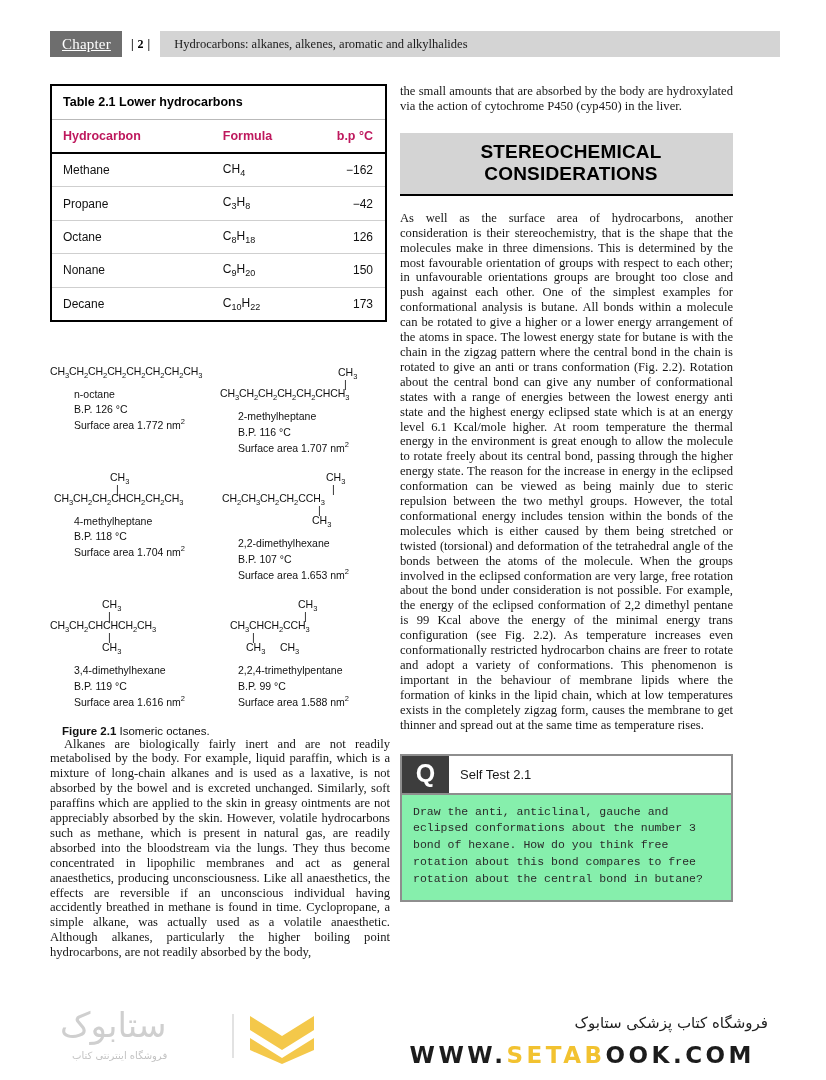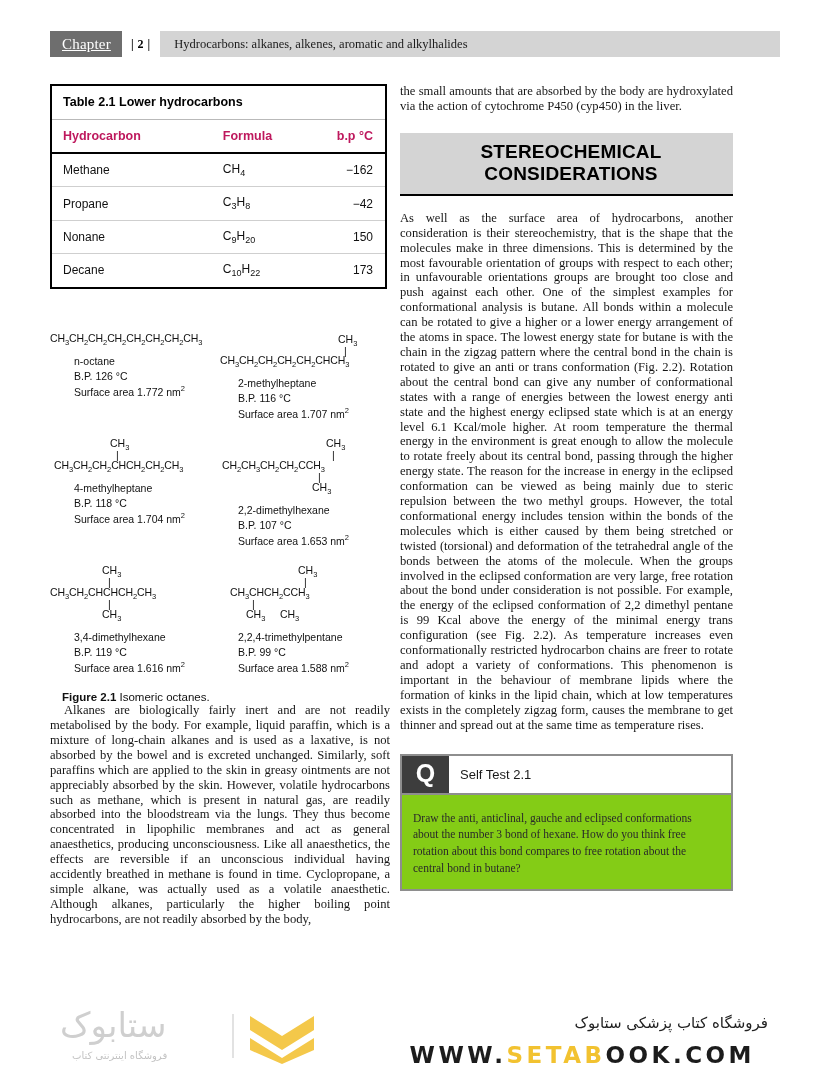--- a/index.html
+++ b/index.html
@@ -186,26 +186,26 @@
   .st-title {
     flex: 1;
     display: flex; align-items: center;
     padding-left: 11px;
     font-family: "Liberation Sans", sans-serif;
     font-size: 13px;
     color: #1a1a1a;
     background: #ffffff;
   }
   .st-body {
-    font-family: Liberation Serif, serif;
+    font-family: Liberation Mono, monospace;
     font-size: 11.5px;
     line-height: 1.47;
     color: #2a2a2a;
-    padding: 15px 11px 12px 11px;
-    background: #84cc16;
+    padding: 9px 11px 12px 11px;
+    background: #86efac;
   }
 
   
   .footer {
     position: absolute;
     left: 0; bottom: 0;
     width: 826px; height: 78px;
     background: #ffffff;
     display: flex;
     align-items: center;
@@ -282,20 +282,25 @@
             <td class="c-name">Methane</td>
             <td class="c-form formula">CH<sub>4</sub></td>
             <td class="c-bp">−162</td>
           </tr>
           <tr>
             <td class="c-name">Propane</td>
             <td class="c-form formula">C<sub>3</sub>H<sub>8</sub></td>
             <td class="c-bp">−42</td>
           </tr>
           <tr>
+            <td class="c-name">Octane</td>
+            <td class="c-form formula">C<sub>8</sub>H<sub>18</sub></td>
+            <td class="c-bp">126</td>
+          </tr>
+          <tr>
             <td class="c-name">Nonane</td>
             <td class="c-form formula">C<sub>9</sub>H<sub>20</sub></td>
             <td class="c-bp">150</td>
           </tr>
           <tr>
             <td class="c-name">Decane</td>
             <td class="c-form formula">C<sub>10</sub>H<sub>22</sub></td>
             <td class="c-bp">173</td>
           </tr>
         </tbody>

